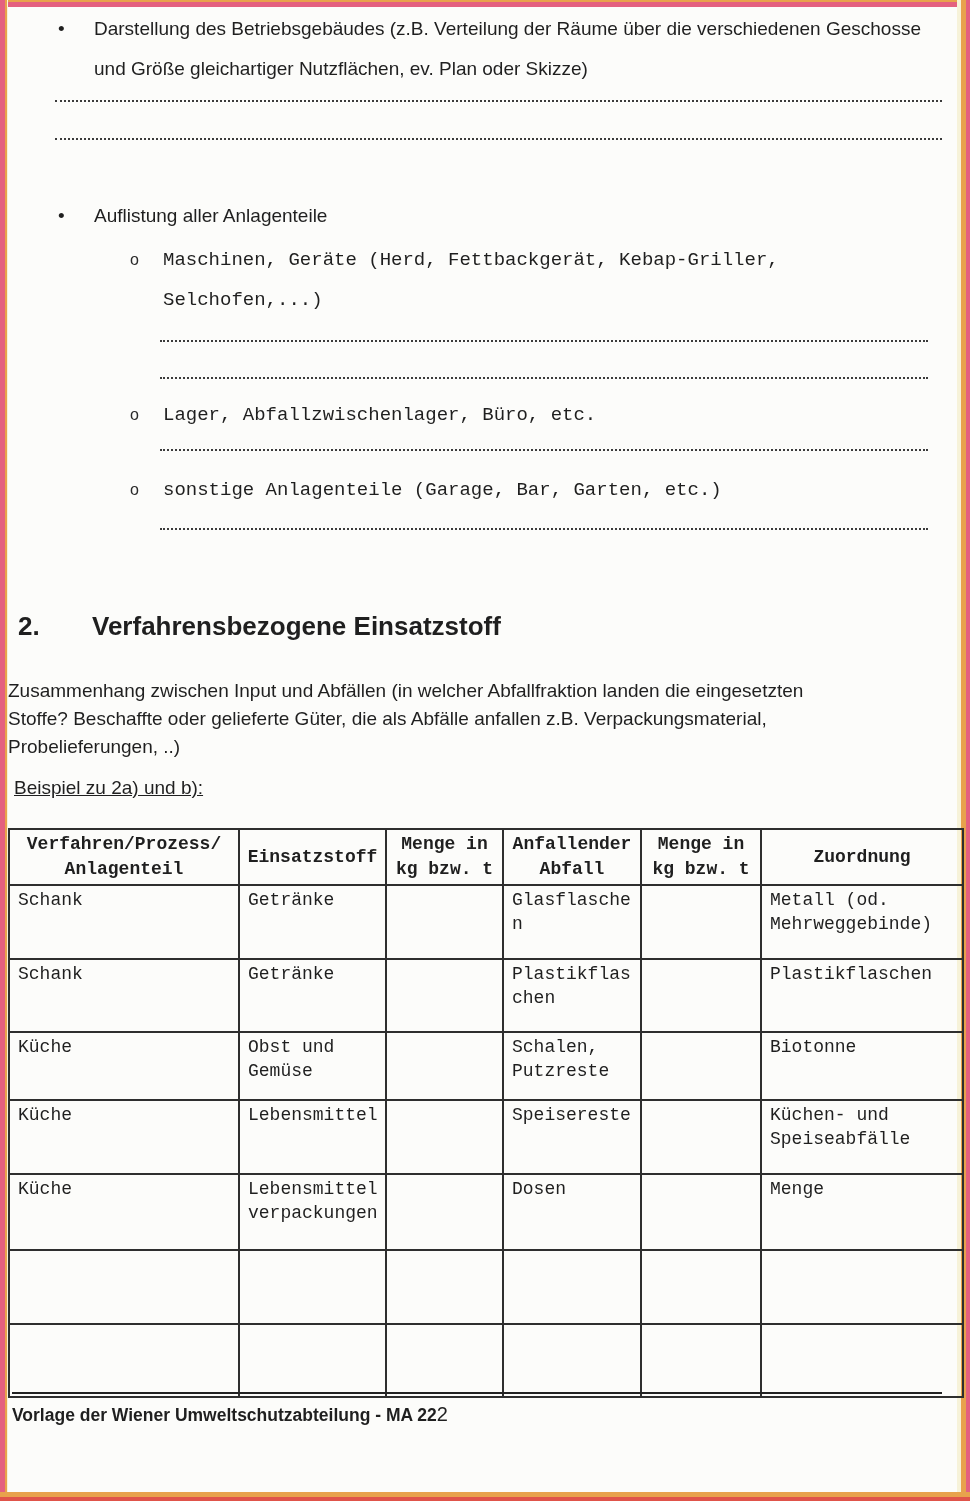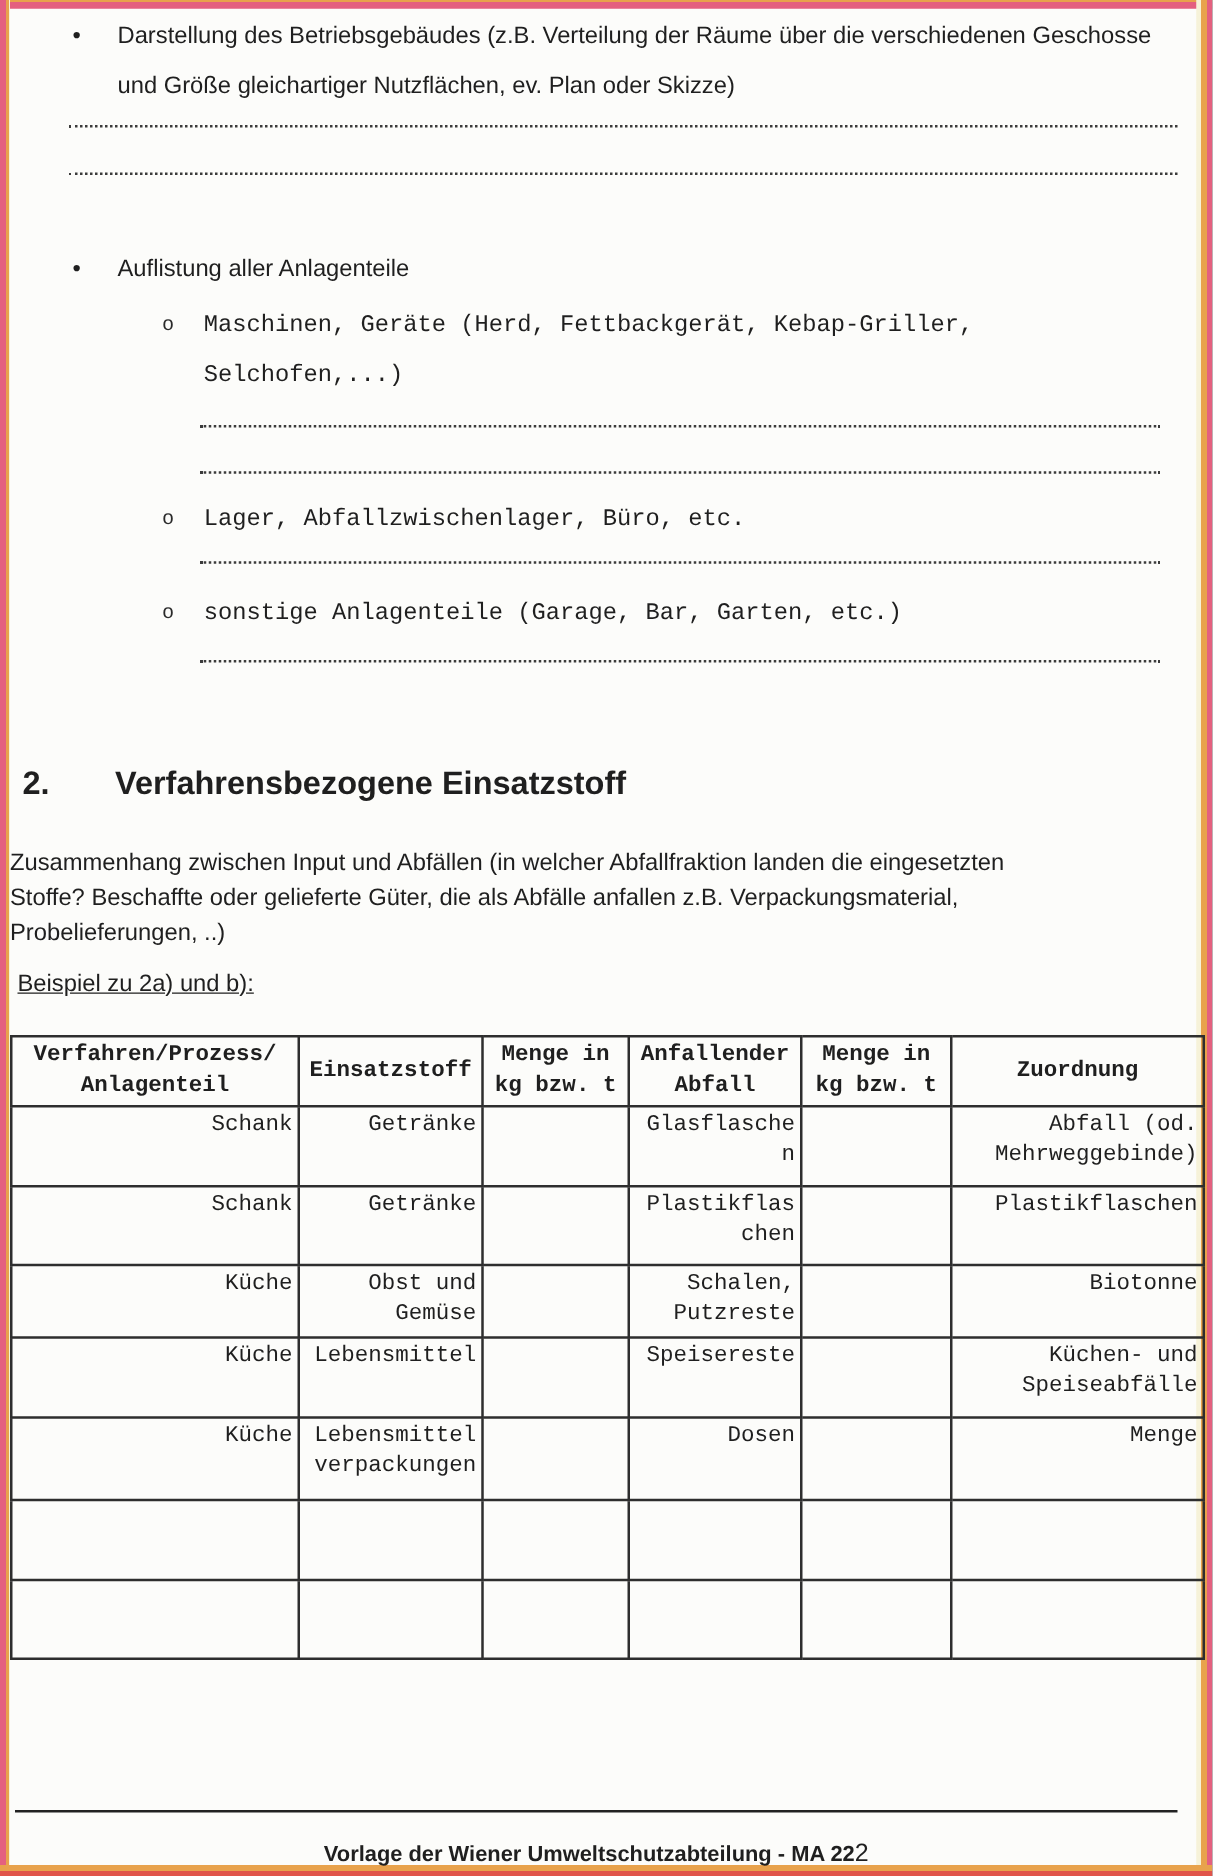--- a/index.html
+++ b/index.html
@@ -42,29 +42,29 @@
   .paragraph { width:815px; font-size:19px; line-height:28px; }
   .example-label { margin-left:6px; font-size:19px; line-height:24px; }
 
   table.sample { border-collapse:collapse; margin-left:0; width:954px; table-layout:fixed; }
   table.sample th, table.sample td {
     border:2px solid #2e2e2e;
     font-size:18px;
     overflow:hidden;
   }
   table.sample th { text-align:center; vertical-align:middle; font-weight:bold; line-height:25px; padding:2px 4px; height:48px; }
-  table.sample td { text-align:right; vertical-align:top; line-height:24px; padding:2px 4px 6px 8px; overflow-wrap:break-word; }
+  table.sample td { text-align:left; vertical-align:top; line-height:24px; padding:2px 4px 16px 8px; overflow-wrap:break-word; }
   tr.rh58 td { height:54px; }
   tr.rh57 td { height:53px; }
   tr.rh48 td { height:44px; }
   tr.rh60 td { height:56px; }
 
-  .footer { position:absolute; left:12px; right:28px; top:1448px;
-            border-top:2px solid #222; padding-top:22px;
-            display:flex; justify-content:center; align-items:baseline; }
+  .footer { position:absolute; left:12px; right:28px; top:1392px;
+            border-top:2px solid #222; padding-top:9px;
+            display:flex; justify-content:flex-start; align-items:baseline; }
   .footer-text { font-size:17.5px; font-weight:bold; }
   .page-number { font-size:20px; }
 
   .mt2  { margin-top:2px; }  .mt4  { margin-top:4px; }
   .mt11 { margin-top:11px; } .mt14 { margin-top:14px; }
   .mt15 { margin-top:15px;text-decoration:underline; } .mt16 { margin-top:16px; }
   .mt18 { margin-top:18px; } .mt19 { margin-top:19px; }
   .mt20 { margin-top:20px; } .mt28 { margin-top:28px;font-family:Liberation Mono, monospace; }
   .mt34 { margin-top:34px; } .mt35 { margin-top:35px; }
   .mt36 { margin-top:36px; } .mt56 { margin-top:56px; }
@@ -142,21 +142,21 @@
         <th>Anfallender Abfall</th>
         <th>Menge in kg bzw. t</th>
         <th>Zuordnung</th>
       </tr>
       <tr class="rh58">
         <td>Schank</td>
         <td>Getränke</td>
         <td></td>
         <td>Glasflaschen</td>
         <td></td>
-        <td>Abfall (od. Mehrweggebinde)</td>
+        <td>Metall (od. Mehrweggebinde)</td>
       </tr>
       <tr class="rh57">
         <td>Schank</td>
         <td>Getränke</td>
         <td></td>
         <td>Plastikflaschen</td>
         <td></td>
         <td>Plastikflaschen</td>
       </tr>
       <tr class="rh48">

